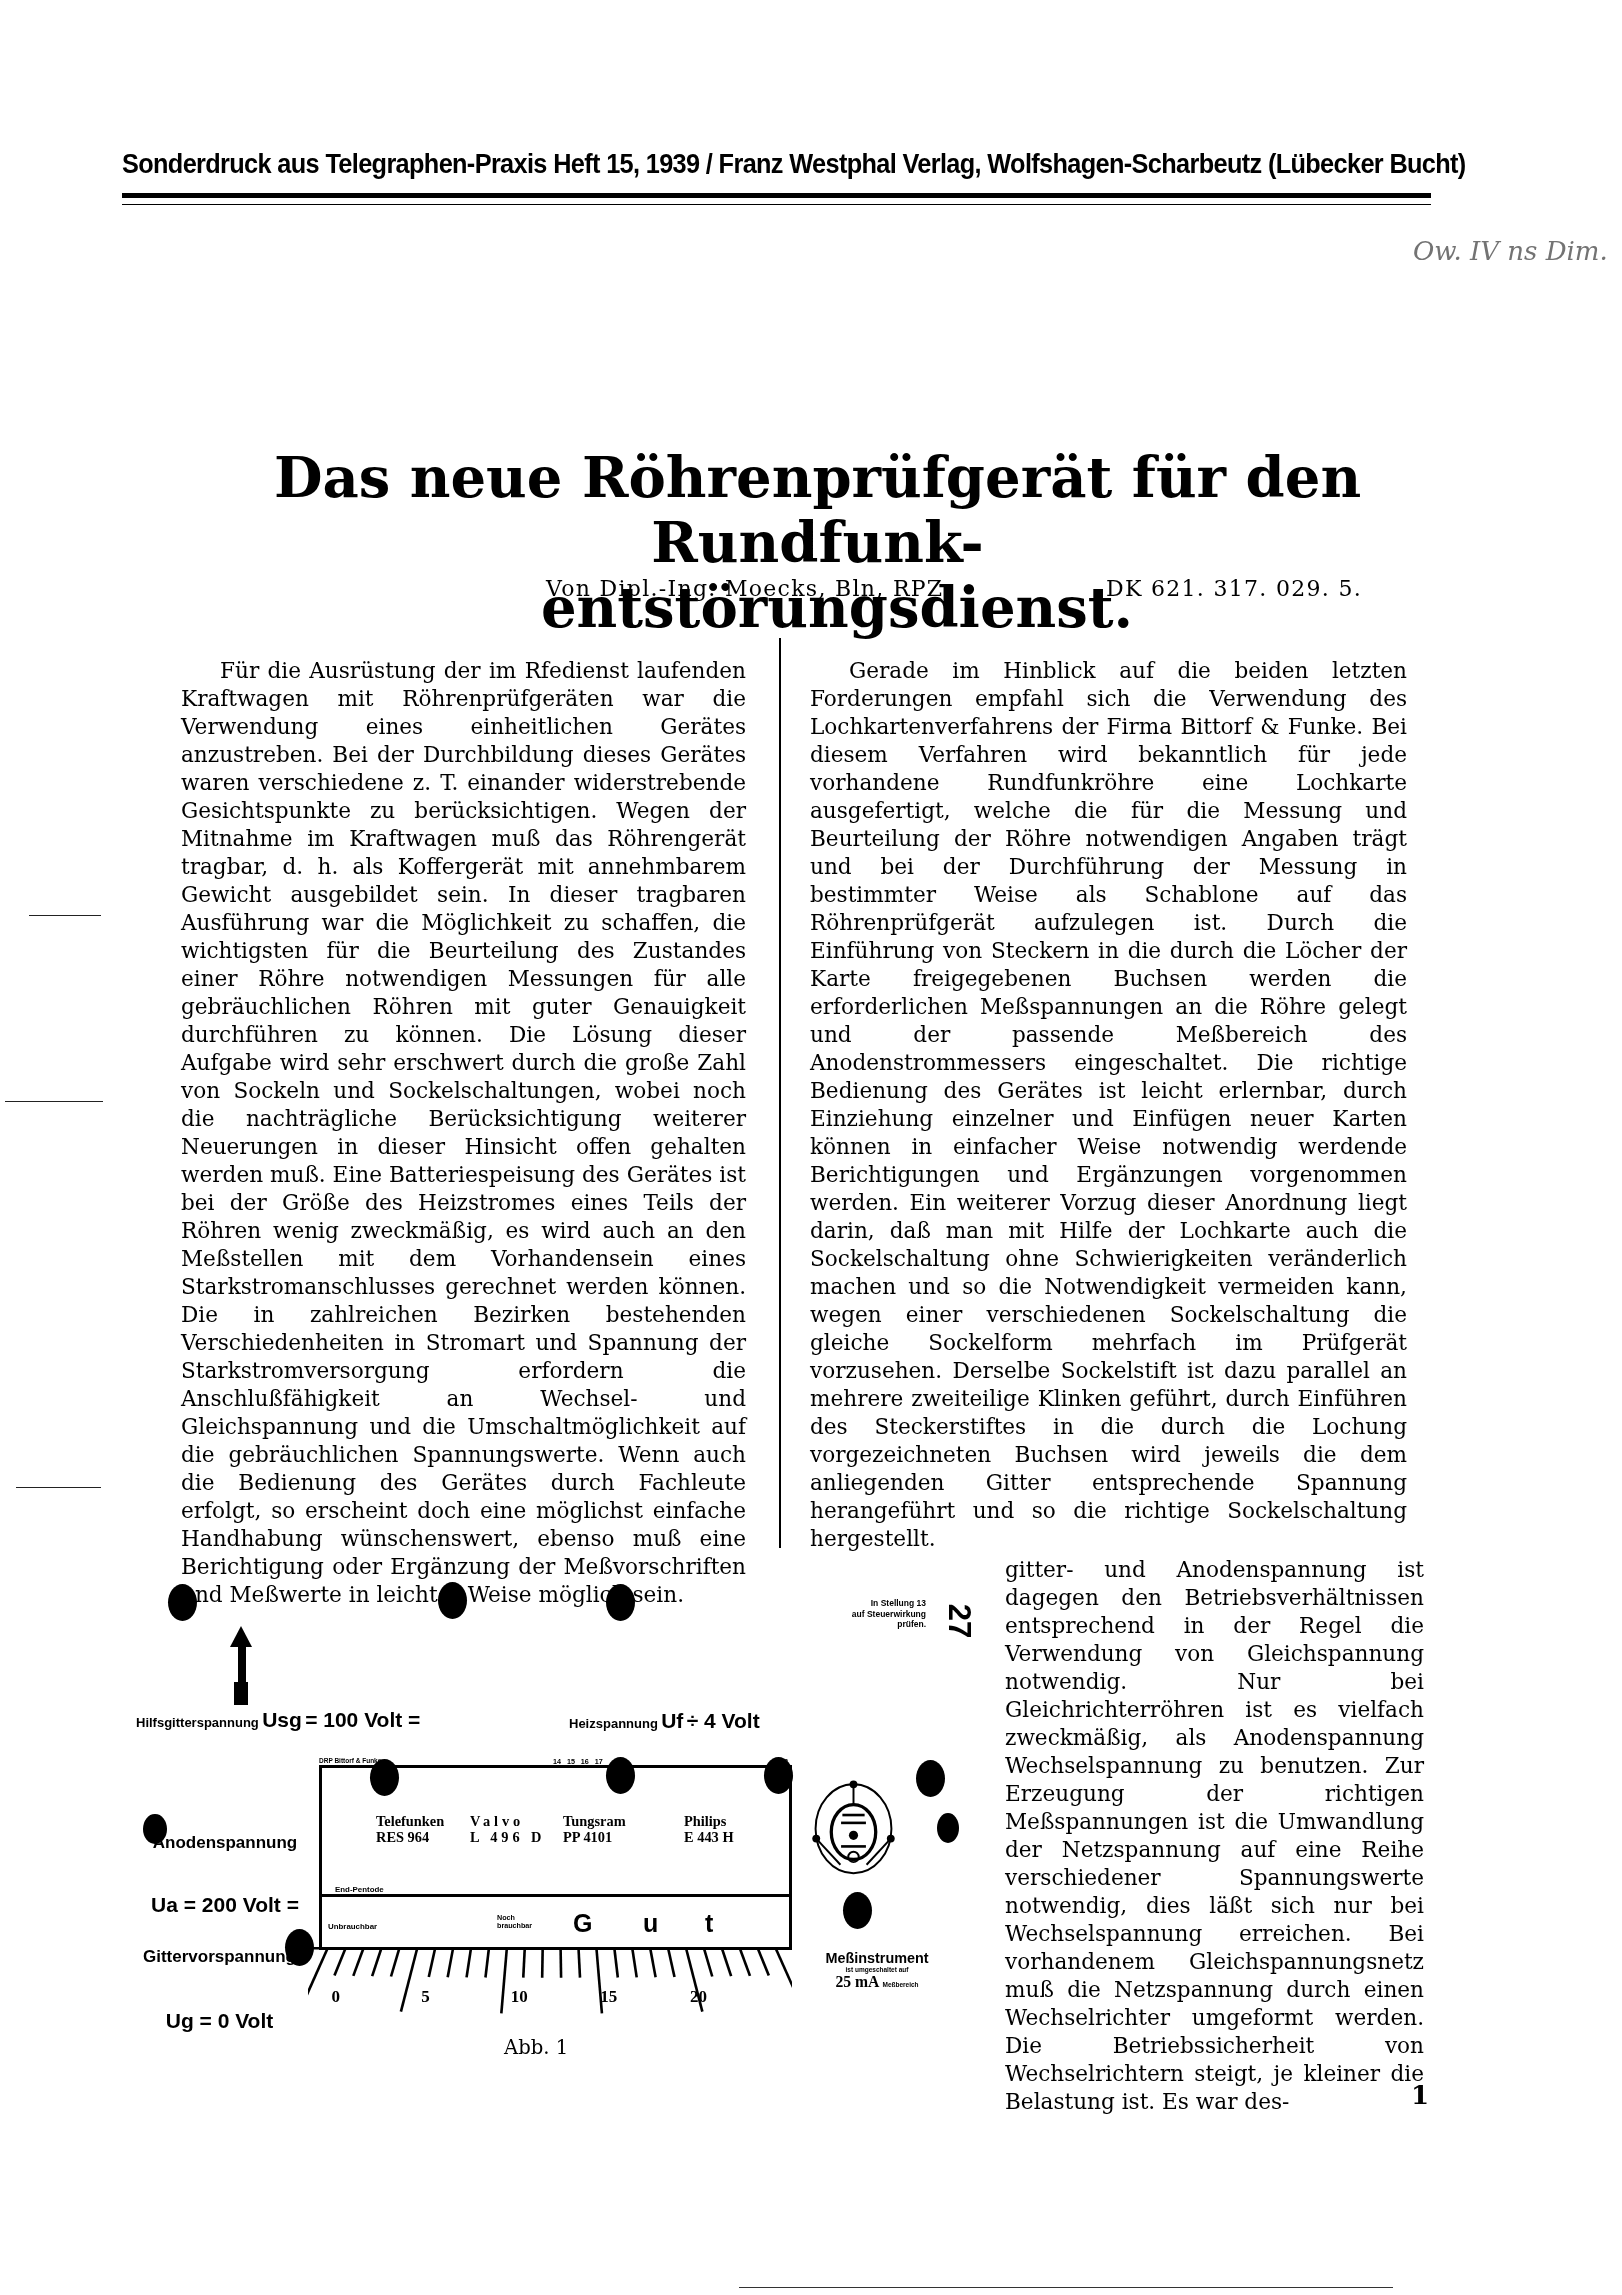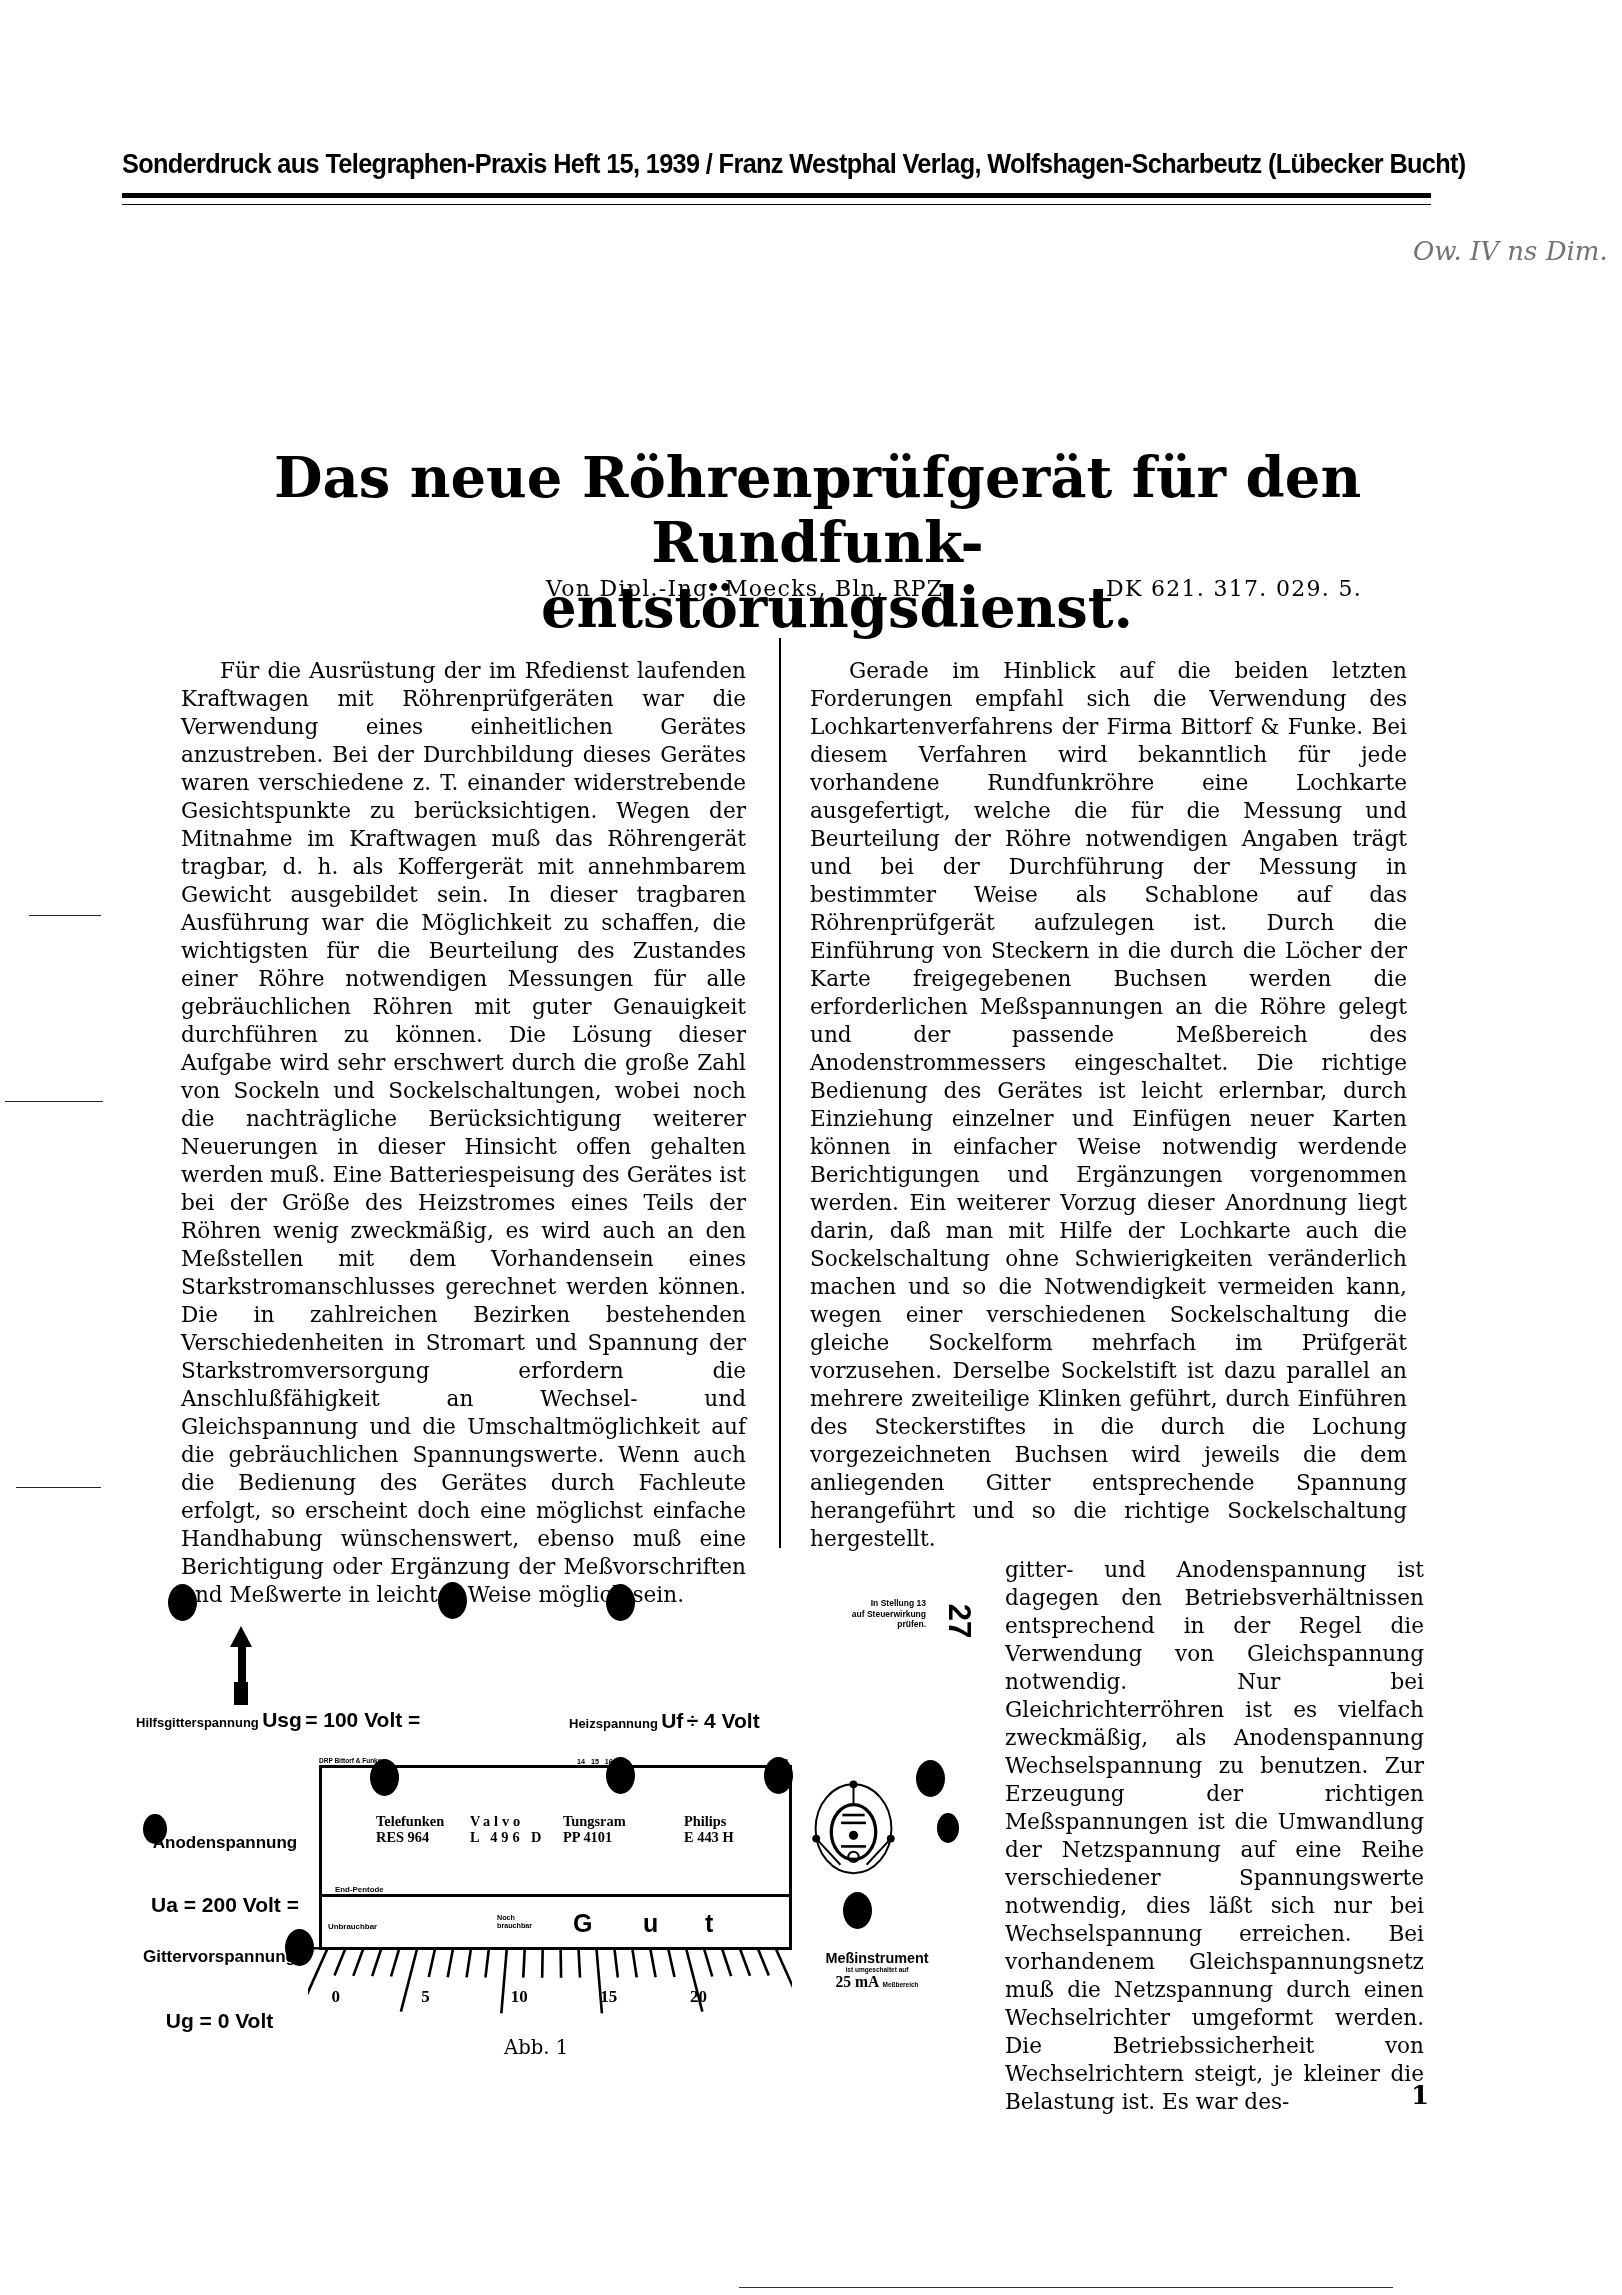--- a/index.html
+++ b/index.html
@@ -42,21 +42,21 @@
   .heiz { position: absolute; left: 569px; top: 1709px; white-space: nowrap; }
   .stellung { position: absolute; left: 795px; top: 1598px; width: 131px; text-align: right; font-family: "Liberation Sans", sans-serif; font-weight: bold; font-size: 8.5px; line-height: 10.5px; }
   .num27 { position: absolute; left: 942px; top: 1603px; font-family: "Liberation Sans", sans-serif; font-weight: bold; font-size: 31px; transform: rotate(90deg); transform-origin: center; }
 
   .anoden { position: absolute; left: 143px; top: 1832px; width: 164px; text-align: center; line-height: 22px; }
   .anoden .a1 { font-family: "Liberation Sans", sans-serif; font-weight: bold; font-size: 17px; }
   .gitter { position: absolute; left: 131px; top: 1945px; width: 177px; text-align: center; line-height: 23.6px; }
   .gitter .g1 { font-family: "Liberation Sans", sans-serif; font-weight: bold; font-size: 17px; }
 
   .card-top-lbl { position: absolute; left: 319px; top: 1757px; font-family: "Liberation Sans", sans-serif; font-weight: bold; font-size: 6.5px; }
-  .card-nums { position: absolute; left: 577px; top: 1757px; font-family: "Liberation Sans", sans-serif; font-weight: bold; font-size: 7.2px; word-spacing: 3.9px; }
+  .card-nums { position: absolute; left: 553px; top: 1757px; font-family: "Liberation Sans", sans-serif; font-weight: bold; font-size: 7.2px; word-spacing: 3.9px; }
   .card-nums2 { position: absolute; left: 772px; top: 1757px; font-family: "Liberation Sans", sans-serif; font-weight: bold; font-size: 7.2px; }
   .card { position: absolute; left: 319px; top: 1765px; width: 467px; height: 128px; border: 3.3px solid #000; border-bottom: none; }
   .card-band { position: absolute; left: 319px; top: 1894px; width: 467px; height: 50px; border: 3.3px solid #000; }
   .brand { position: absolute; font-family: "Liberation Serif", serif; font-weight: bold; font-size: 14.4px; line-height: 15.7px; }
   .endpent { position: absolute; left: 335px; top: 1885px; font-family: "Liberation Sans", sans-serif; font-weight: bold; font-size: 7.9px; }
   .unbr { position: absolute; left: 328px; top: 1922px; font-family: "Liberation Sans", sans-serif; font-weight: bold; font-size: 7.9px; }
   .noch { position: absolute; left: 497px; top: 1914px; font-family: "Liberation Sans", sans-serif; font-weight: bold; font-size: 7.2px; line-height: 7.9px; }
   .gut { position: absolute; top: 1909px; font-family: "Liberation Sans", sans-serif; font-weight: bold; font-size: 25px; }
 
   .scale { position: absolute; left: 308px; top: 1943px; width: 484px; height: 72px; }

